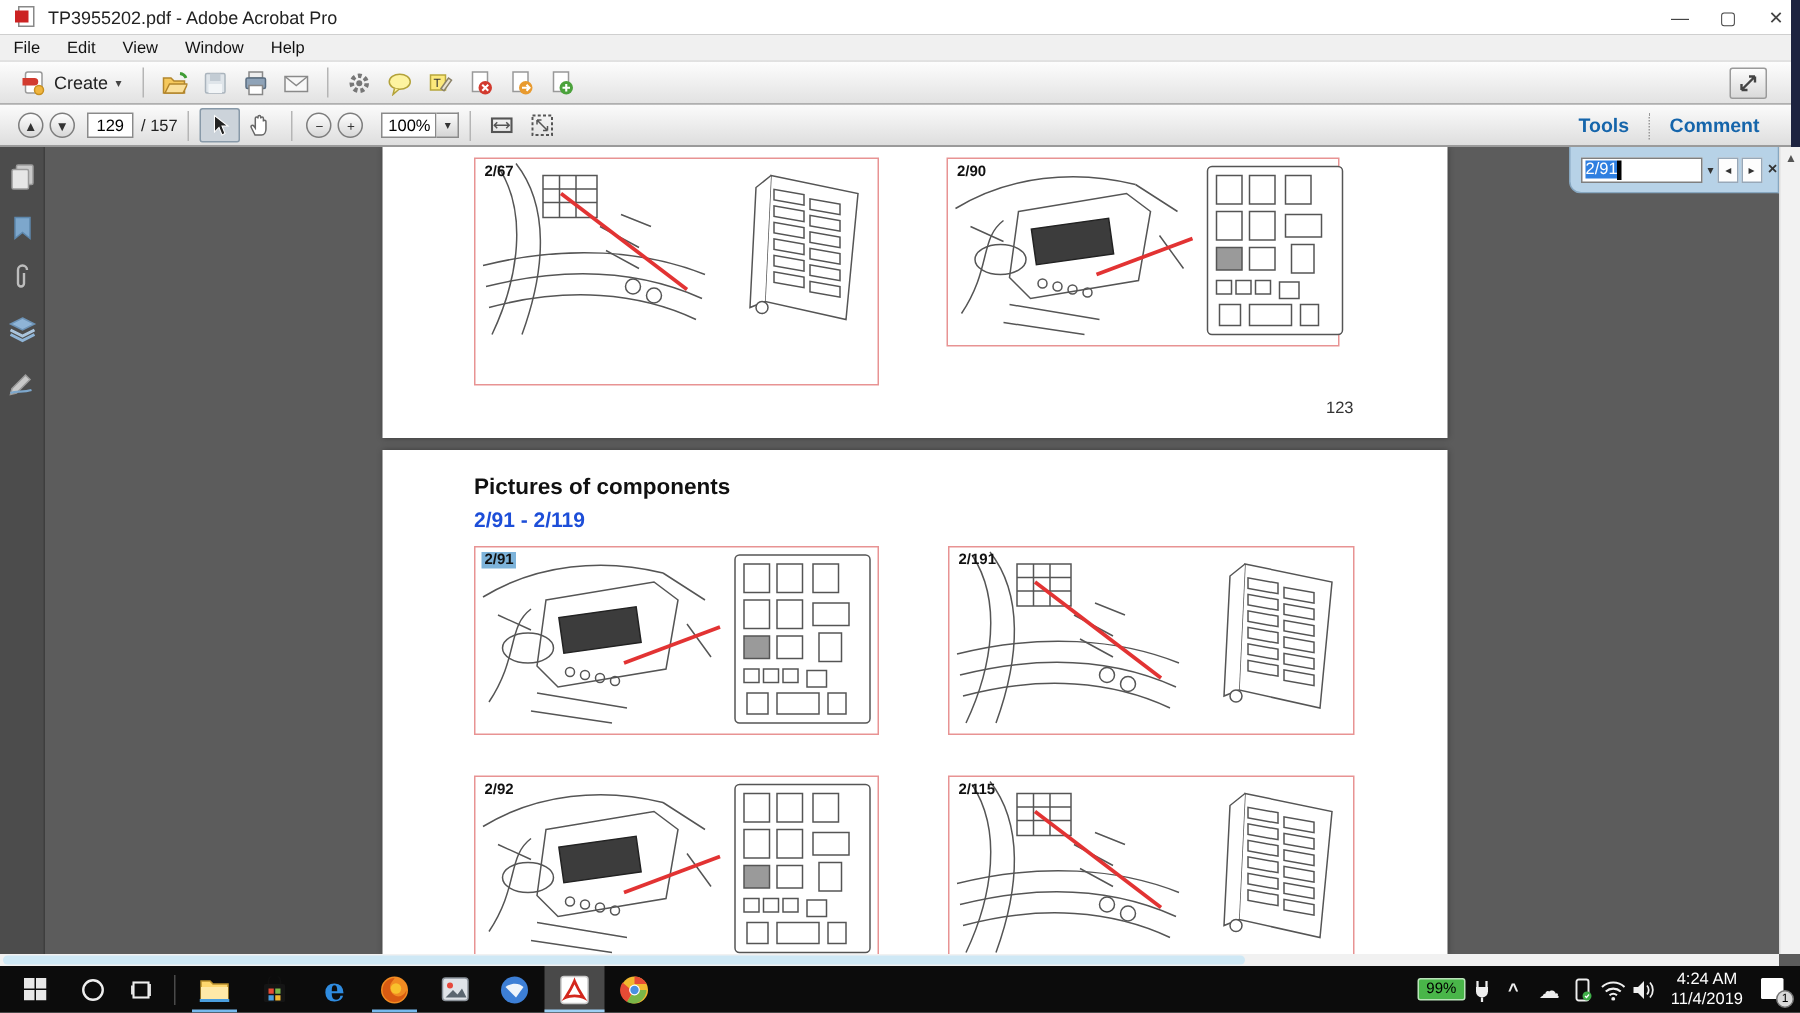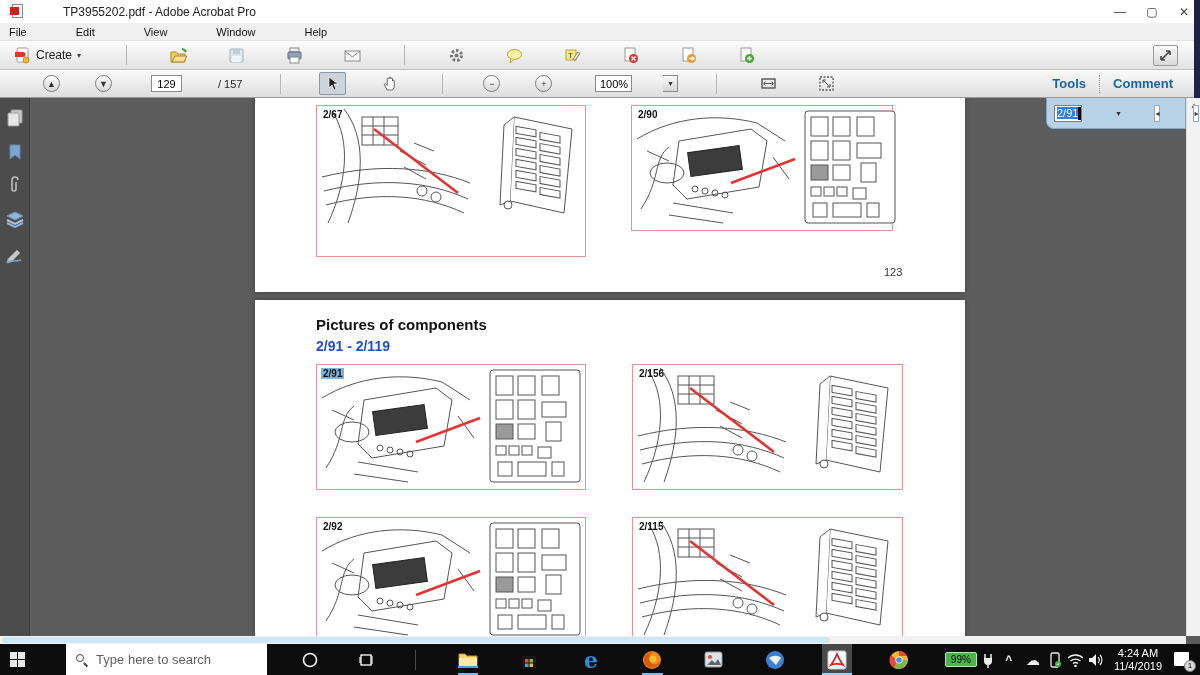--- a/index.html
+++ b/index.html
@@ -1,18 +1,18 @@
 <!DOCTYPE html>
 <html><head>
 <meta charset="utf-8">
 <style>
   * { margin:0; padding:0; box-sizing:border-box; }
   html,body { width:1200px; height:675px; overflow:hidden; }
   body { font-family:"Liberation Sans", sans-serif; position:relative; background:#5c5c5c; }
-  .abs { position:absolute;gap:31px; }
+  .abs { position:absolute; }
 
   
   .titlebar { left:0; top:0; width:1200px; height:23px; background:#fff; display:flex; align-items:center; }
   .pdf-ico { width:15px; height:15px; margin-left:10px; position:relative; }
   .pdf-ico .pg { position:absolute; left:2px; top:0; width:11px; height:14px; background:#fff; border:1px solid #888; }
   .pdf-ico .fold { position:absolute; left:0; top:3px; width:9px; height:8px; background:#c22; }
   .title-text { font-size:12px; color:#222; margin-left:7px; }
   .win-controls { margin-left:auto; display:flex; height:23px; }
   .win-btn { width:32px; height:23px; display:flex; align-items:center; justify-content:center; color:#444; font-size:12px; }
   .navy-strip { left:1194px; top:0; width:6px; height:98px; background:#1d2340; }
@@ -406,21 +406,21 @@
               <rect x="32" y="76" width="10" height="9"></rect>
               <rect x="48" y="77" width="13" height="11"></rect>
       <rect x="8" y="92" width="14" height="14"></rect>
               <rect x="28" y="92" width="28" height="14"></rect>
               <rect x="62" y="92" width="12" height="14"></rect>
     </g>
   </svg>
 </div>
     </div>
     <div class="fig-box" style="left:377px; top:64px; width:271px; height:126px;">
-      <span class="fig-label">2/156</span>
+      <span class="fig-label">2/191</span>
       <div class="fig-art">
   <svg width="268" height="122" viewBox="0 0 268 122">
     <g stroke="#555" fill="none" stroke-width="1">
       <path d="M14,4 C34,34 28,78 10,116"></path>
       <path d="M26,2 C48,30 46,72 30,116"></path>
       <path d="M4,70 C60,56 112,60 152,76"></path>
       <path d="M6,84 C62,70 110,74 150,92"></path>
       <path d="M8,98 C60,84 108,88 146,106"></path>
       <rect x="44" y="10" width="36" height="28"></rect>
       <path d="M44,19 h36 M44,28 h36 M55,10 v28 M66,10 v28"></path>
@@ -553,27 +553,20 @@
 
 <div class="abs taskbar">
   <div class="start-btn">
     <svg width="15" height="15" viewBox="0 0 15 15">
       <rect x="0" y="0" width="7" height="7" fill="#e8e8e8"></rect>
         <rect x="8" y="0" width="7" height="7" fill="#e8e8e8"></rect>
       <rect x="0" y="8" width="7" height="7" fill="#e8e8e8"></rect>
         <rect x="8" y="8" width="7" height="7" fill="#e8e8e8"></rect>
     </svg>
   </div>
-  <div class="tb-search">
-    <div class="mag">
-        <div class="lens"></div>
-        <div class="handle"></div>
-      </div>
-    <div class="tb-search-text">Type here to search</div>
-  </div>
   <div class="tray-btn">
     <svg width="16" height="16" viewBox="0 0 16 16">
       <circle cx="8" cy="8" r="6.5" fill="none" stroke="#eee" stroke-width="1.6"></circle>
     </svg>
   </div>
   <div class="tray-btn">
     <svg width="16" height="16" viewBox="0 0 16 16">
       <rect x="3" y="3" width="10" height="10" fill="none" stroke="#eee" stroke-width="1.4"></rect>
       <path d="M14,4 v8 M2,5 v6" stroke="#eee" stroke-width="1.2"></path>
     </svg>

